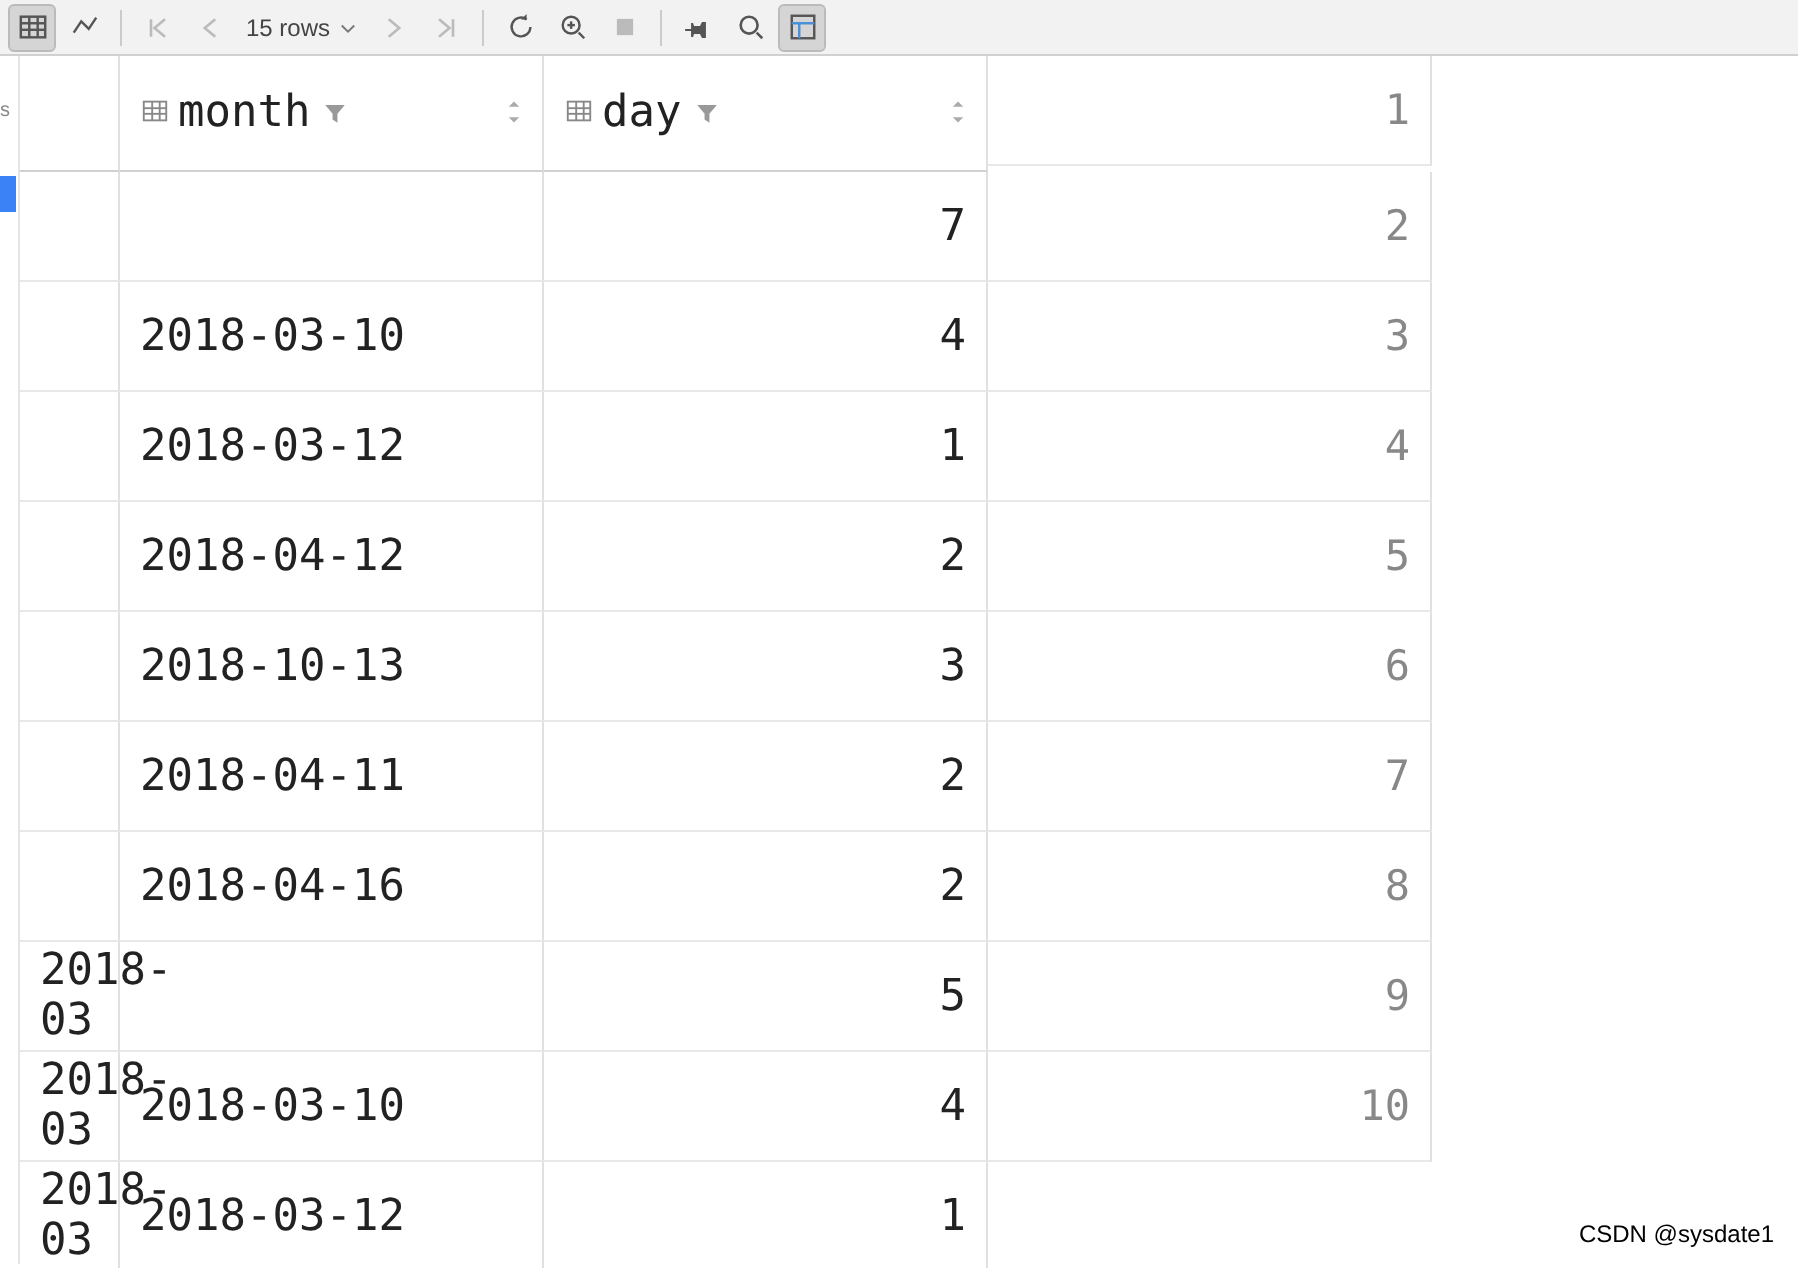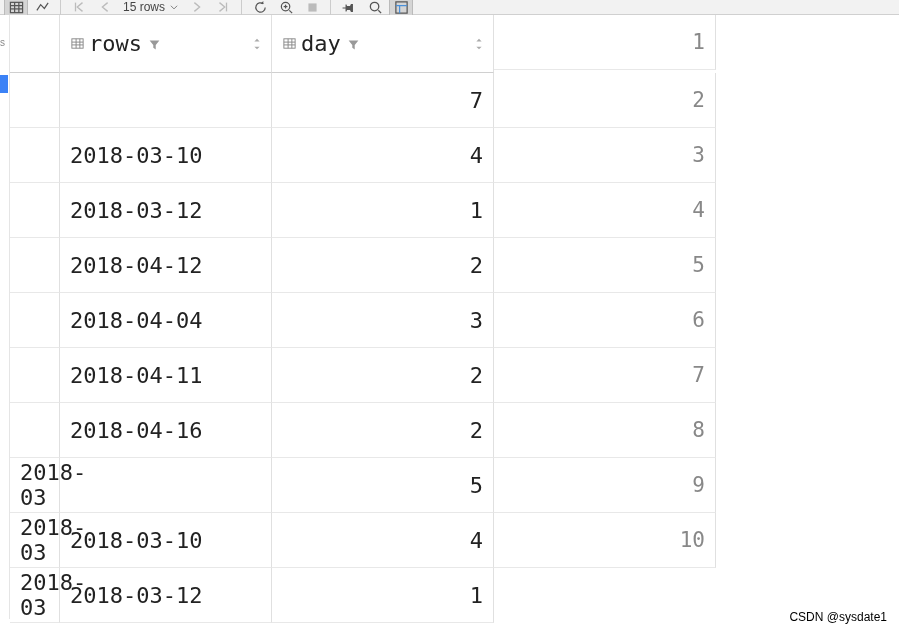--- a/index.html
+++ b/index.html
@@ -5,21 +5,21 @@
     * { box-sizing: border-box; margin: 0; padding: 0; }
     body {
       font-family: -apple-system, BlinkMacSystemFont, "Segoe UI", sans-serif;
       background: #fff;
       width: 899px;
       height: 634px;
       overflow: hidden;
       position: relative;
     }
     .toolbar {
-      height: 15px;
+      height: 28px;
       background: #f2f2f2;
       border-bottom: 1px solid #d0d0d0;
       display: flex;
       align-items: center;
       padding: 0 4px;
       gap: 2px;
     }
     .tb-btn {
       width: 24px;
       height: 24px;
@@ -239,21 +239,21 @@
   <div class="grid" id="grid">
       <div class="hdr-corner"></div>
       <div class="hdr-cell">
         <span class="hdr-icon"><svg width="15" height="15" viewBox="0 0 16 16" fill="none" stroke="currentColor" stroke-width="1">
             <rect x="2" y="3" width="12" height="10"></rect>
             <line x1="2" y1="6.5" x2="14" y2="6.5"></line>
             <line x1="2" y1="9.5" x2="14" y2="9.5"></line>
             <line x1="6.5" y1="3" x2="6.5" y2="13"></line>
             <line x1="10.5" y1="3" x2="10.5" y2="13"></line>
           </svg></span>
-        <span class="hdr-label">rows</span>
+        <span class="hdr-label">month</span>
         <span class="hdr-filter"><svg width="13" height="13" viewBox="0 0 16 16" fill="currentColor">
             <path d="M2 3h12l-4.5 5.5V14l-3-2V8.5z"></path>
           </svg></span>
         <span class="hdr-sort"><svg width="12" height="14" viewBox="0 0 12 16" fill="currentColor">
             <path d="M6 2l3 3H3z"></path>
             <path d="M6 14l-3-3h6z"></path>
           </svg></span>
       </div>
       <div class="hdr-cell">
         <span class="hdr-icon"><svg width="15" height="15" viewBox="0 0 16 16" fill="none" stroke="currentColor" stroke-width="1">
@@ -295,21 +295,21 @@
       <div class="row-num">4</div>
       <div class="cell null">
         <null></null>
       </div>
       <div class="cell">2018-04-12</div>
       <div class="cell num">2</div>
       <div class="row-num">5</div>
       <div class="cell null">
         <null></null>
       </div>
-      <div class="cell">2018-04-04</div>
+      <div class="cell">2018-10-13</div>
       <div class="cell num">3</div>
       <div class="row-num">6</div>
       <div class="cell null">
         <null></null>
       </div>
       <div class="cell">2018-04-11</div>
       <div class="cell num">2</div>
       <div class="row-num">7</div>
       <div class="cell null">
         <null></null>

